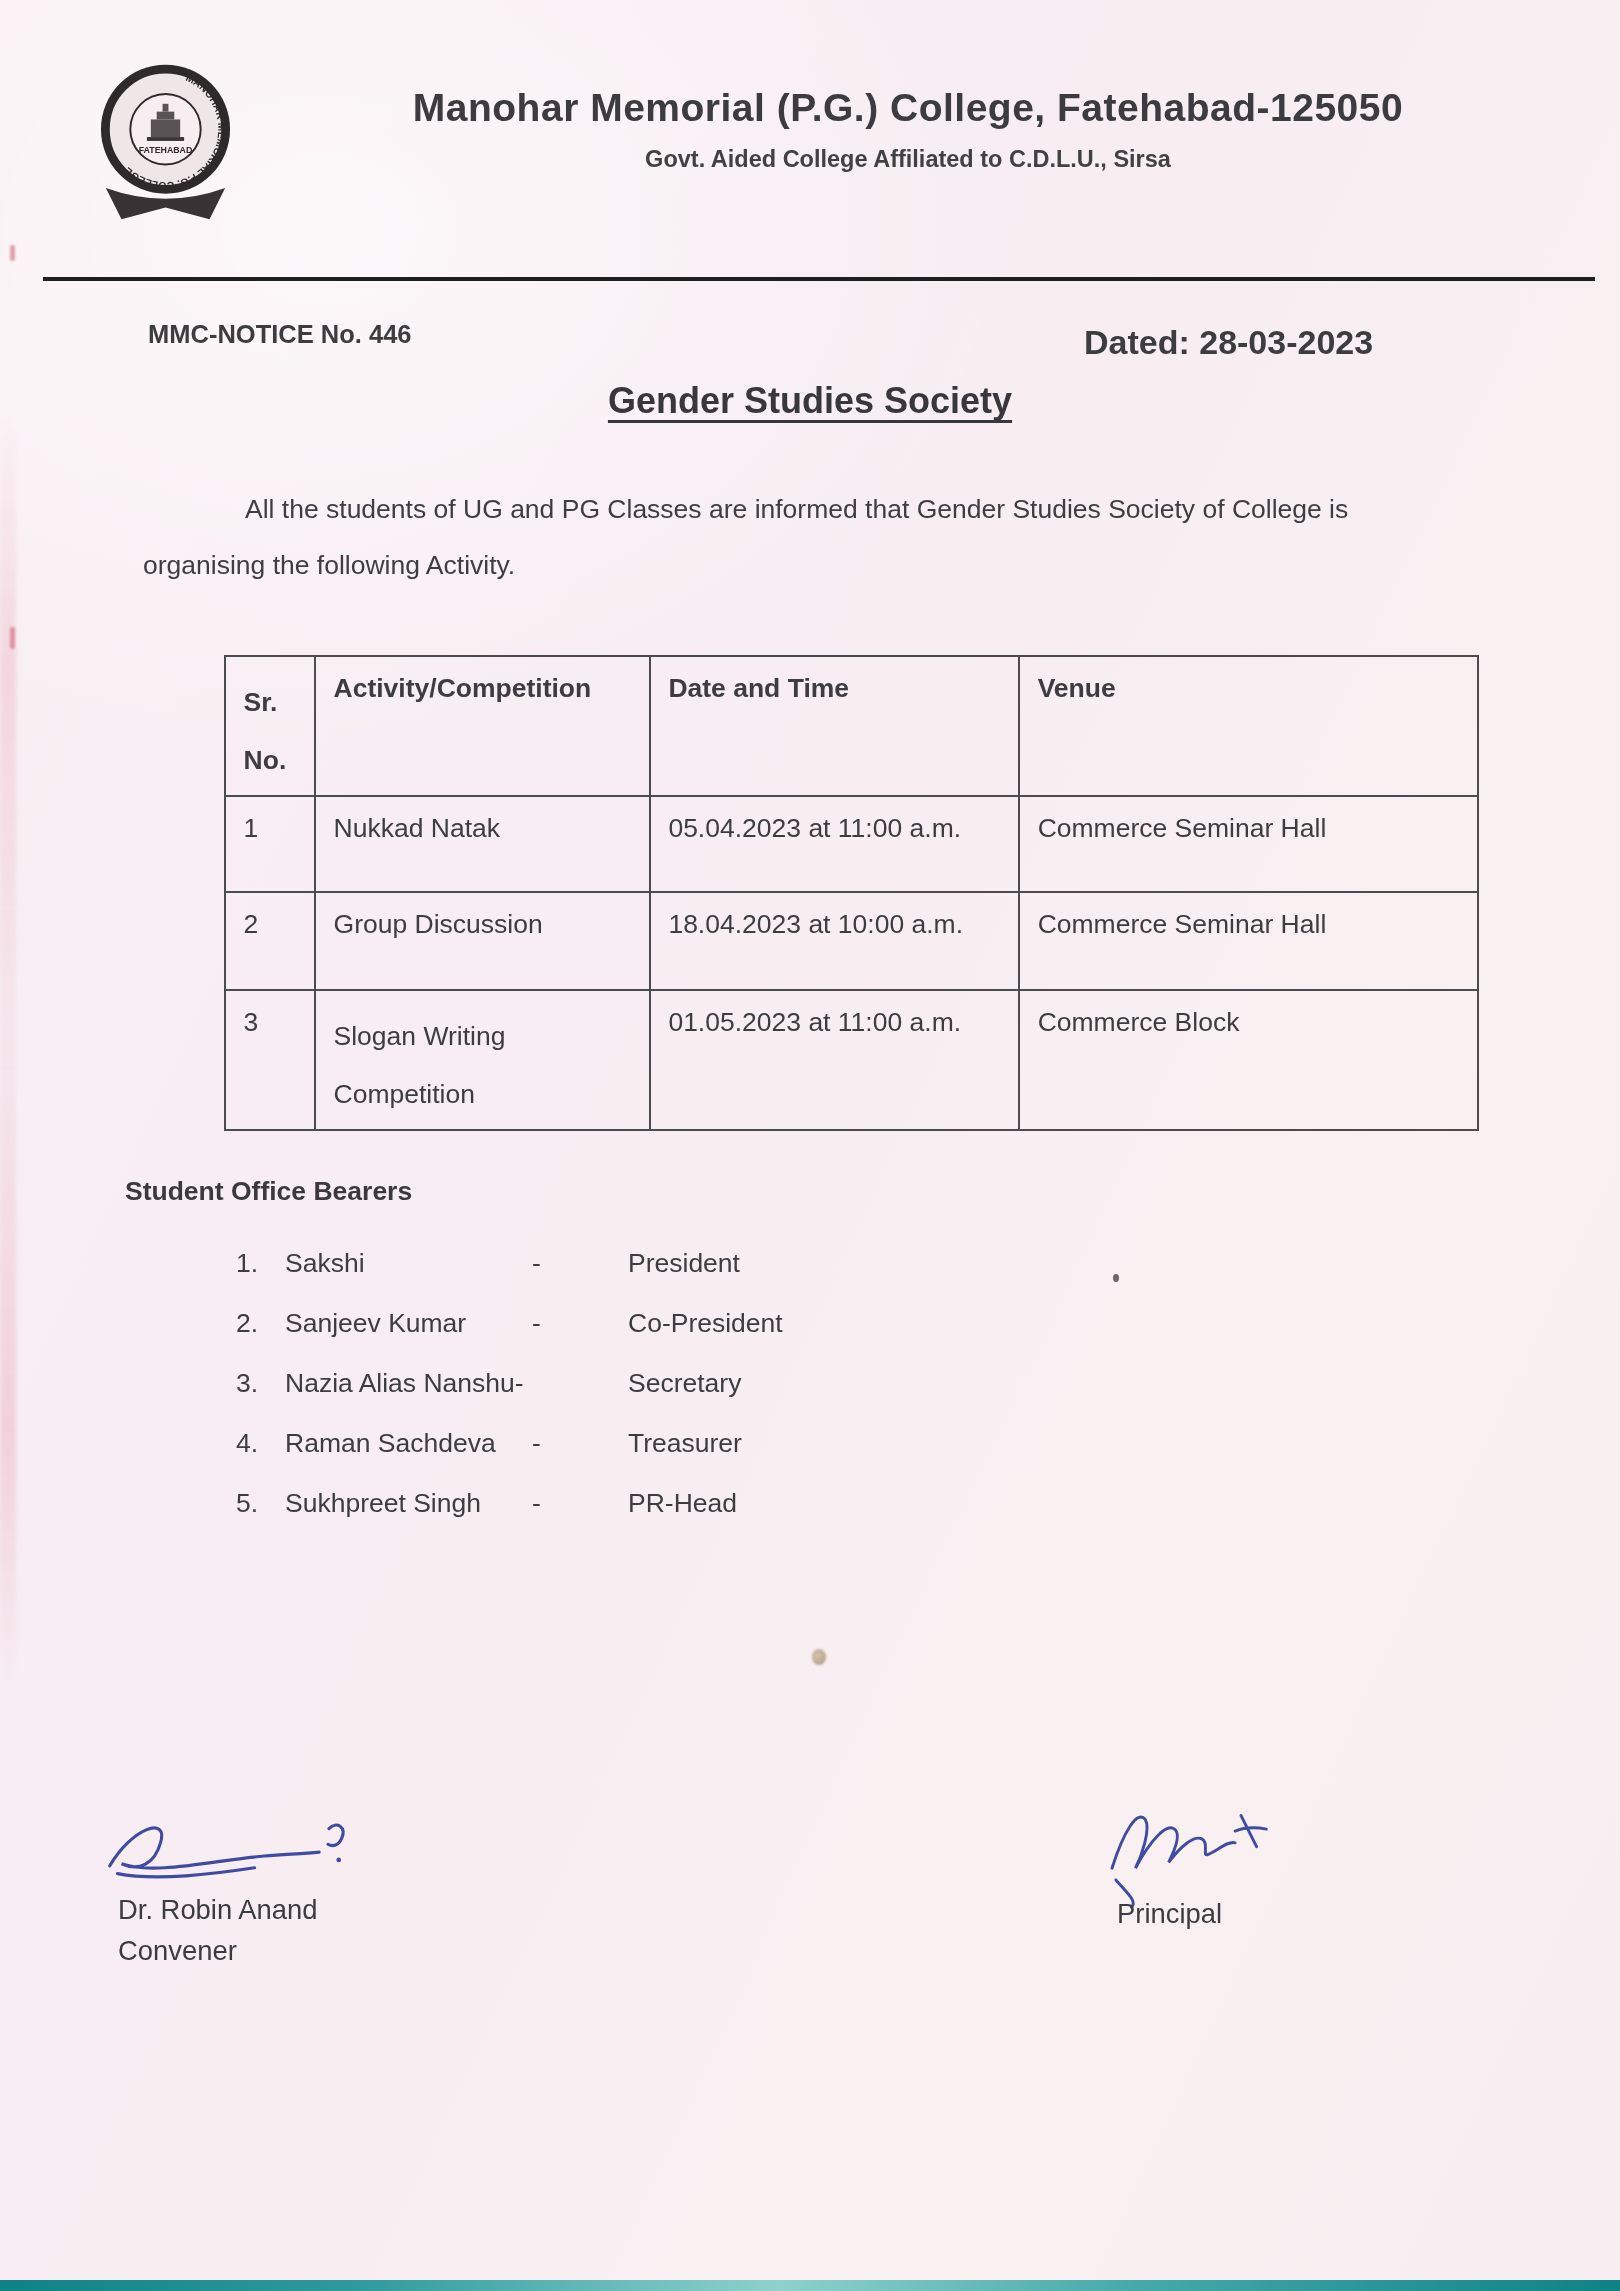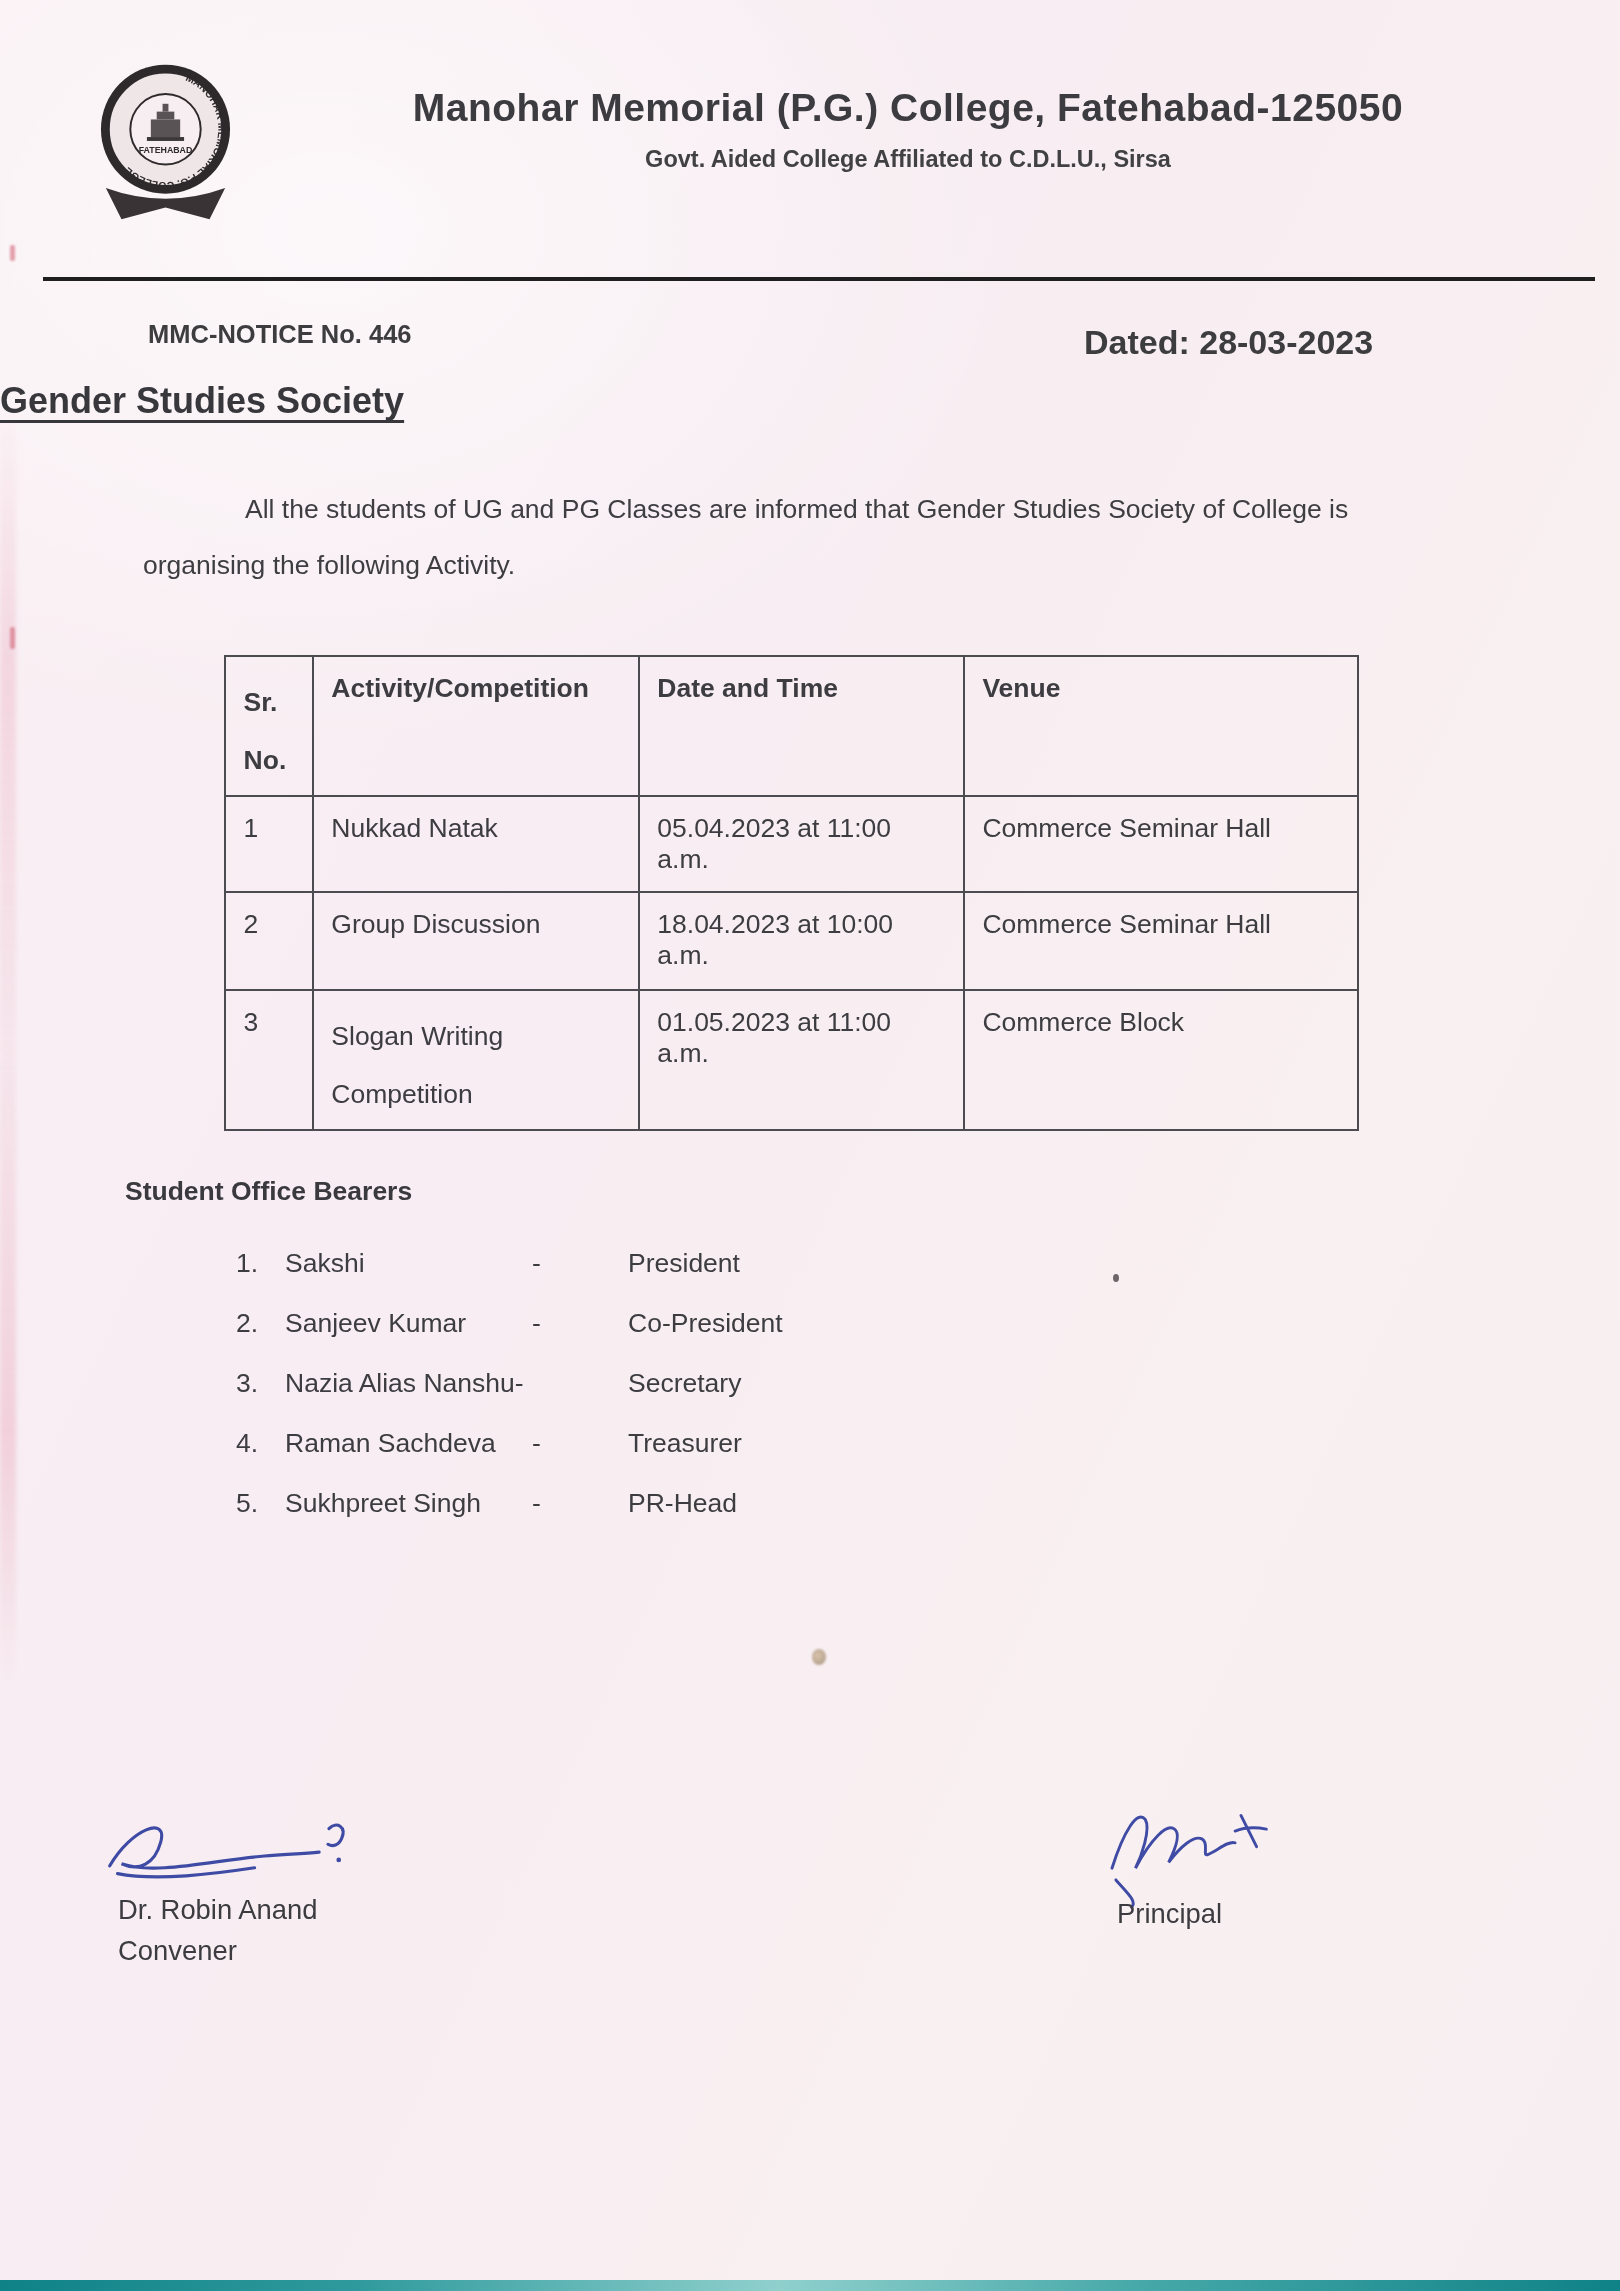--- a/index.html
+++ b/index.html
@@ -39,34 +39,34 @@
   .header-sub{ font-size:23.5px; font-weight:bold; color:#414144; margin-top:11.8px; }
   .header-sub2{ font-size:23.5px; font-weight:bold; color:#414144; margin-top:16px; }
   .contact-line{ font-size:23.5px; font-weight:bold; color:#414144; margin-top:8.8px; }
   .email-link{ text-decoration:underline; color:#3d3d46; cursor:pointer; }
   .divider{ position:absolute; left:43px; right:25.5px; top:277px; height:3.9px; background:#1f1f20; }
   
   .notice-number{ position:absolute; left:148px; top:320px; font-size:25.5px; font-weight:bold; }
   .notice-date{ position:absolute; left:1084px; top:323px; font-size:34px; font-weight:bold; }
   
   .subject{
-    position:absolute; left:0; right:0; top:380px; 
+    position:absolute; left:0; right:0; top:380px; text-align:center;
   }
   .subject span{
     font-size:36px; font-weight:bold; color:#38383c;
     text-decoration:underline; text-decoration-thickness:2.9px; text-underline-offset:6.9px;
   }
   
   .intro{
     position:absolute; left:143px; top:482px; width:1313px;
     font-size:26.5px; line-height:2.1; text-indent:102px; color:#3e3e42;
   }
   
   .activity-table{
-    position:absolute; left:224px; top:655px; width:1135px;
+    position:absolute; left:224px; top:655px; width:1255px;
     border-collapse:collapse; font-size:26.5px; color:#3d3d41;
   }
   .activity-table th, .activity-table td{
     border:2px solid #4c4c50; vertical-align:top; padding:15.7px 17.6px 5.9px 17.6px;
     text-align:left; font-weight:normal;
   }
   .activity-table th{ font-weight:bold; height:127px; }
   .th-sr{ white-space:pre-line; line-height:2.2; }
   .col-sr{ width:90px; }
   .col-act{ width:335px; }

